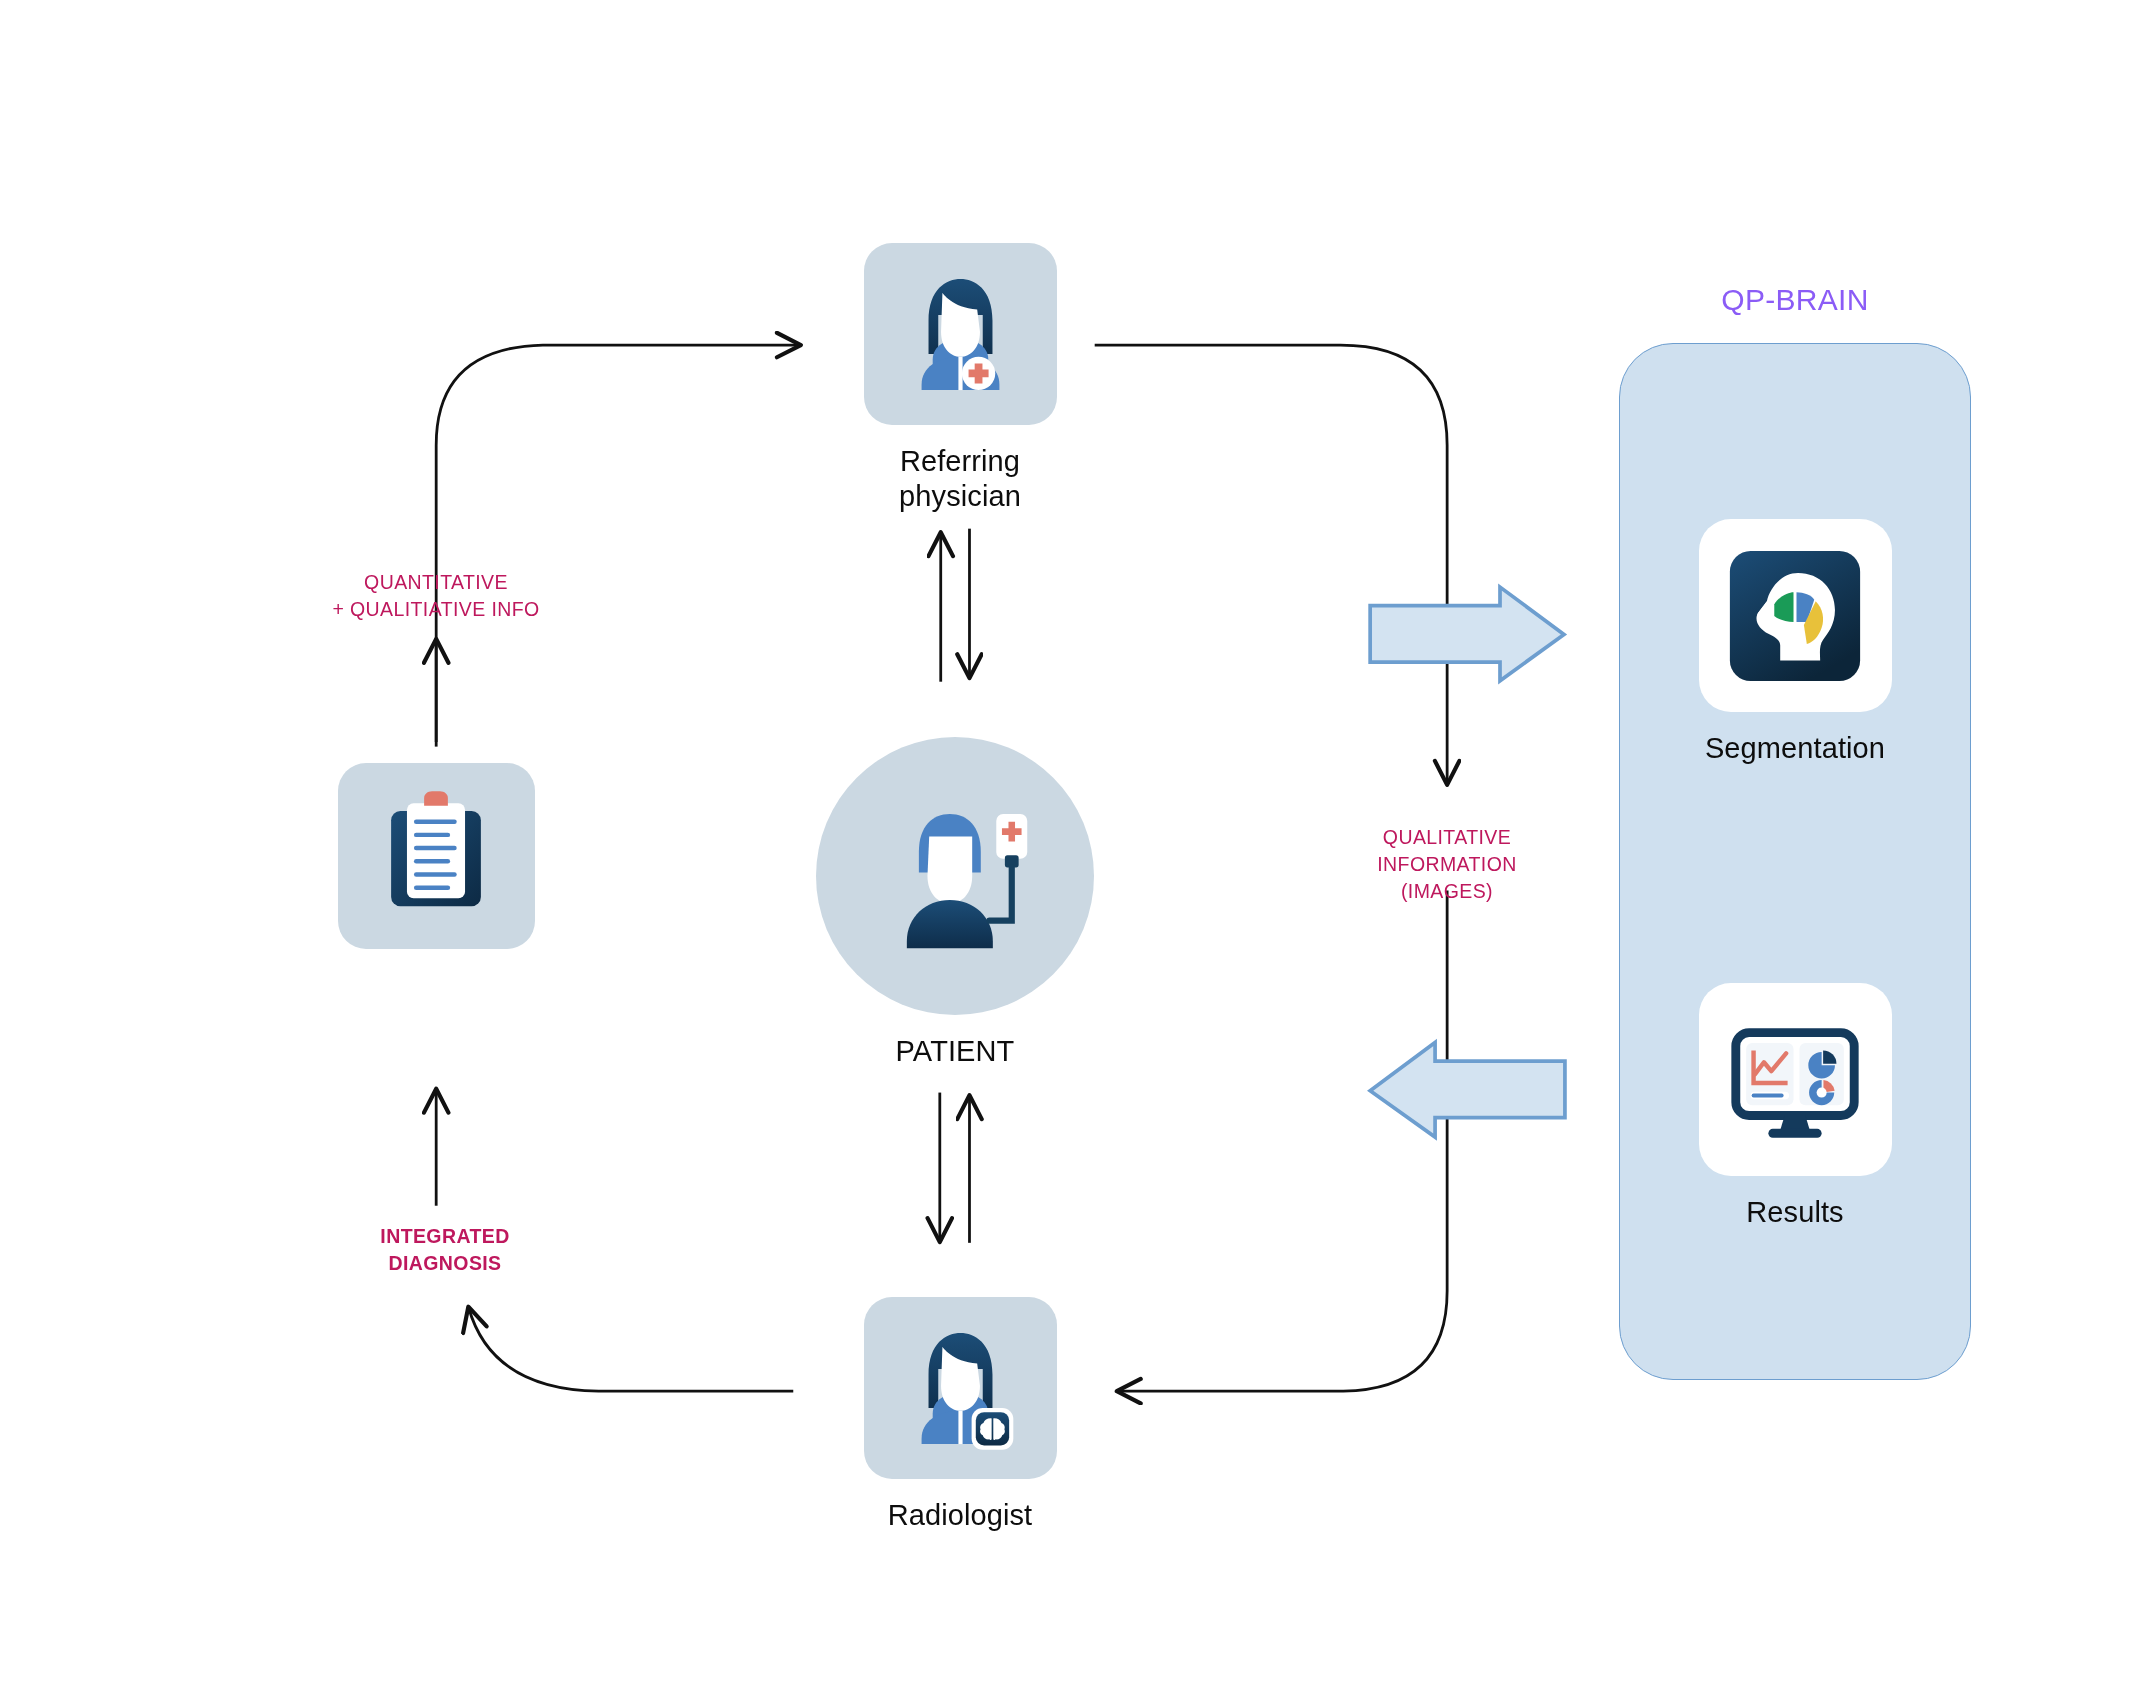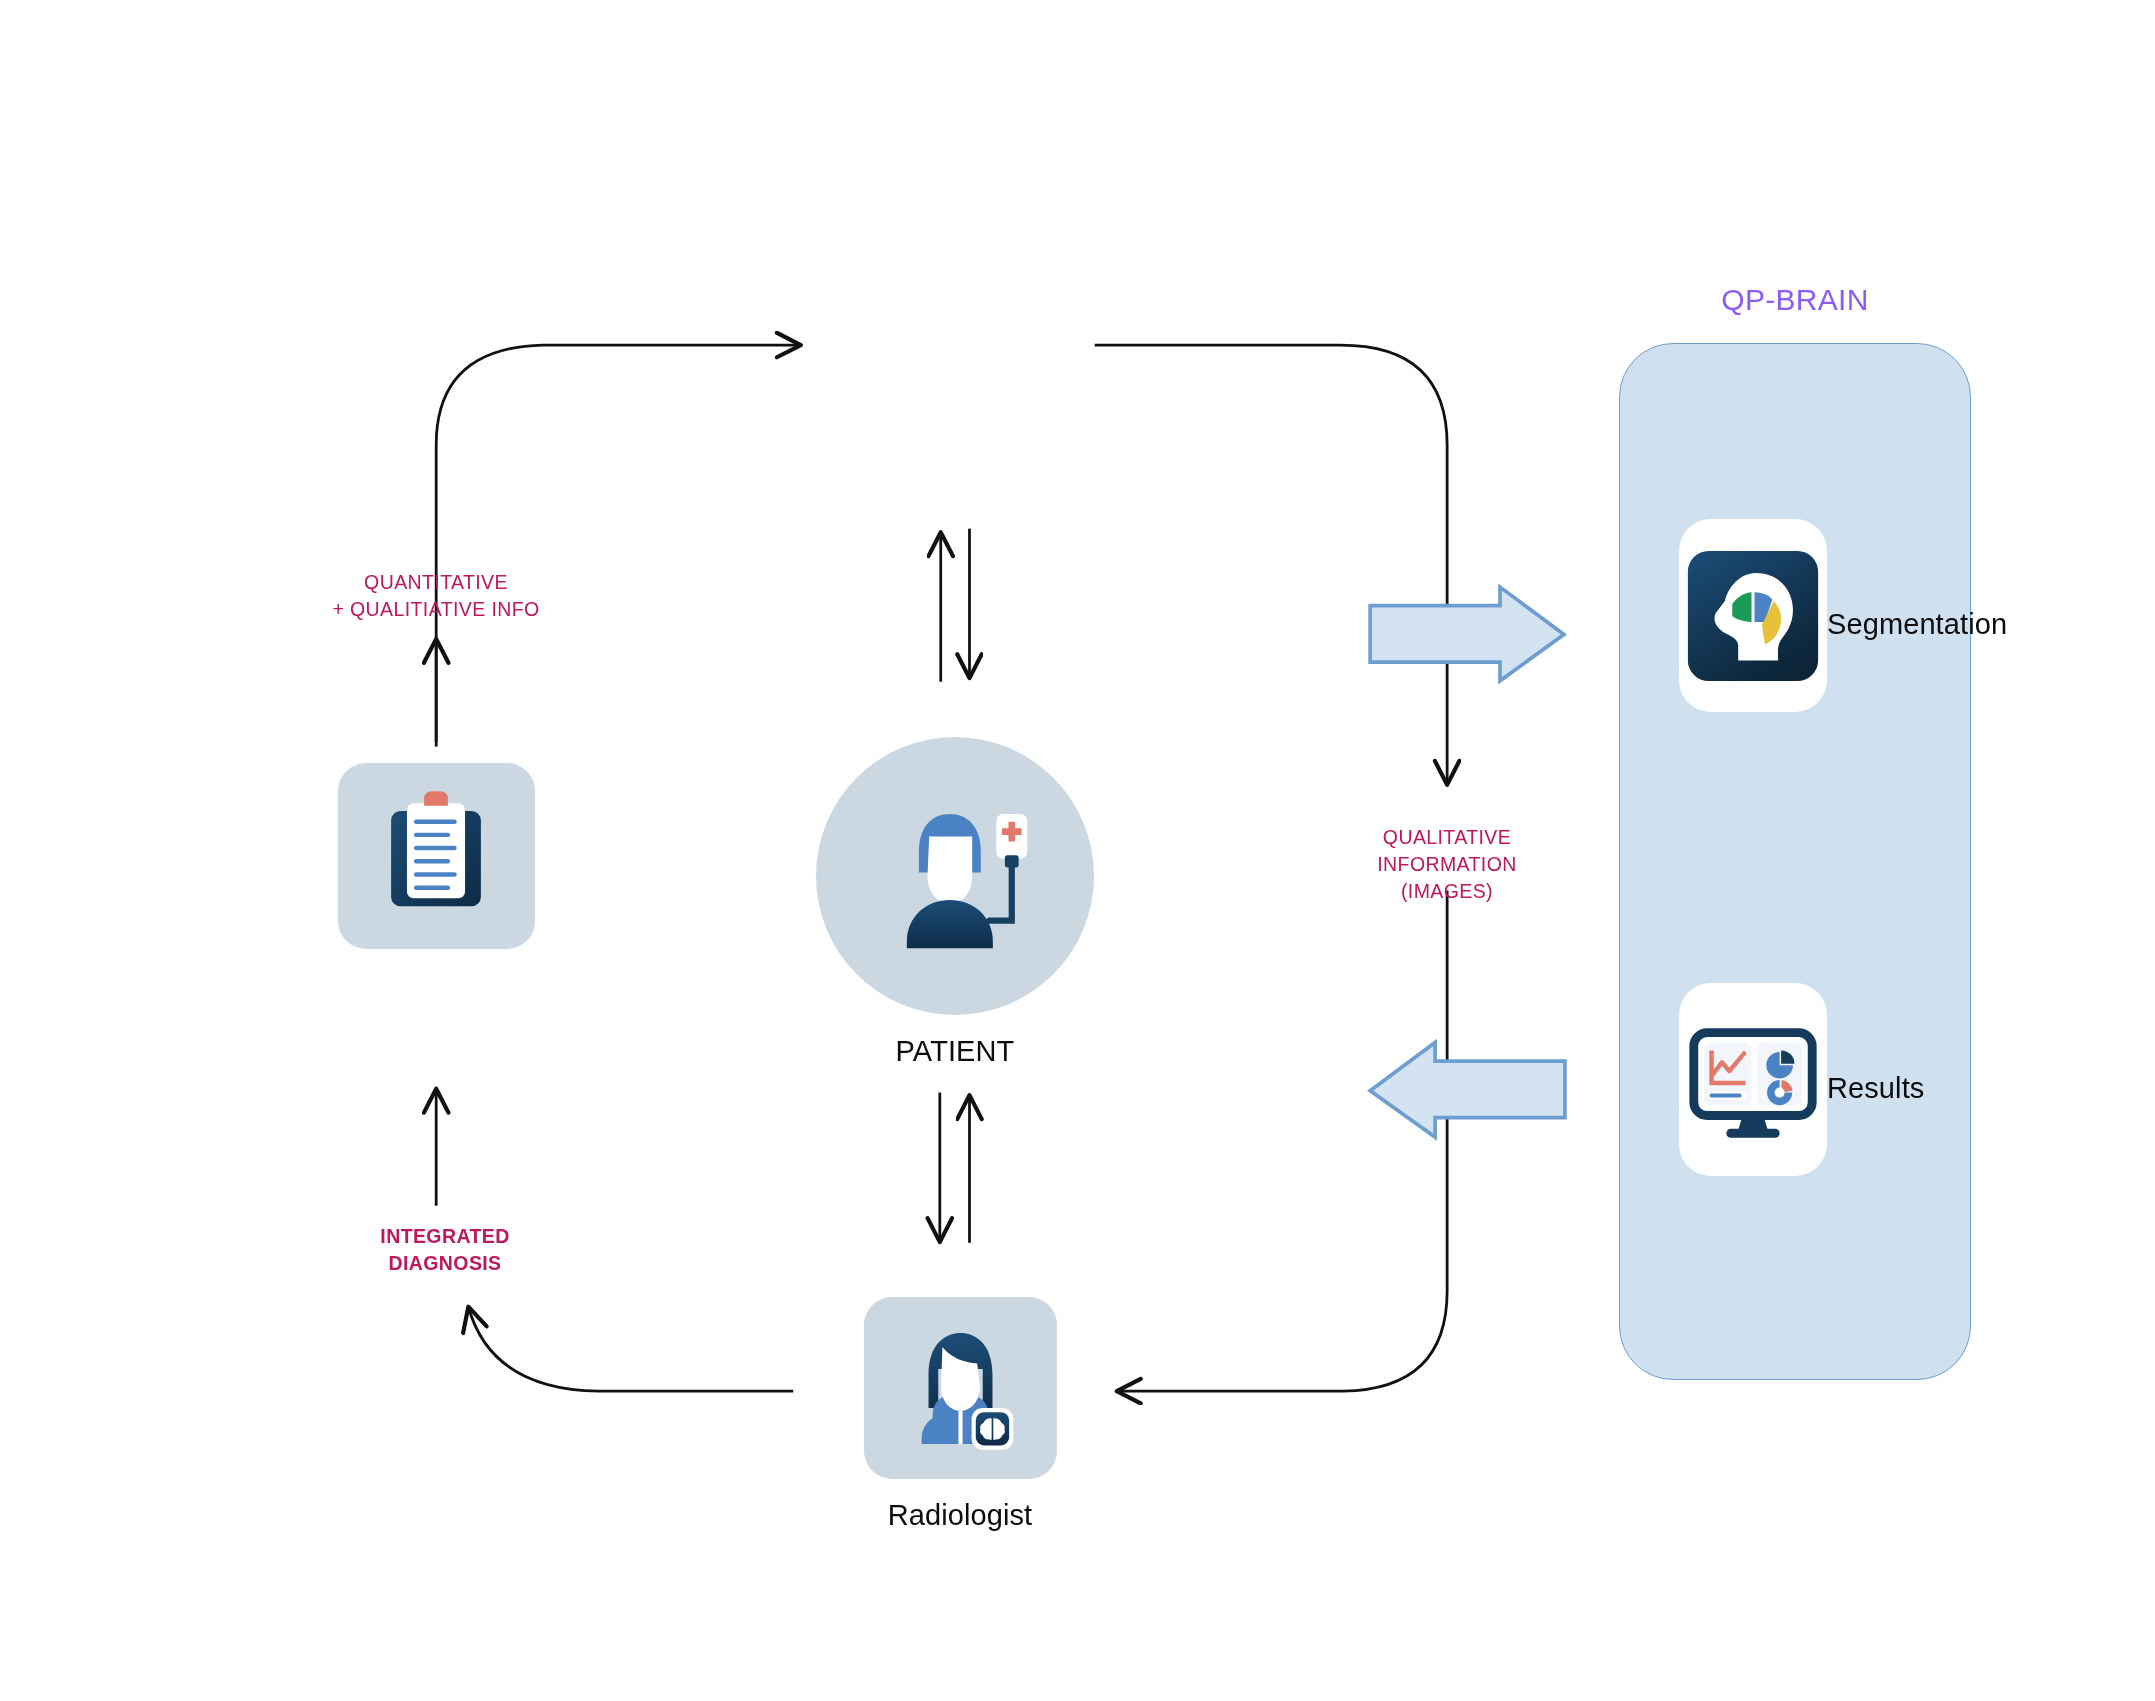--- a/index.html
+++ b/index.html
@@ -63,21 +63,21 @@
   .panel-title {
     position: absolute;
     font-size: 30px;
     color: #8b5cf6;
     text-align: center;
     letter-spacing: 0.3px;
   }
   .panel-node {
     position: absolute;
     display: flex;
-    flex-direction: row;
+    flex-direction: column;
     align-items: center;
   }
   .white-tile {
     background: #ffffff;
     border-radius: 32px;
     display: flex;
     align-items: center;
     justify-content: center;
   }
 </style>
@@ -117,20 +117,40 @@
     </g>
     <g stroke="#6d9ecf" stroke-width="4" fill="#d3e3f1" stroke-linejoin="miter">
       <path d="M1687,1144 L1547,1144 L1547,1124 L1477,1176 L1547,1226 L1547,1205 L1687,1205 Z"></path>
     </g>
 
     <g fill="none" stroke="#111111" stroke-width="3">
       <path d="M1934,935 L1934,1030" marker-end="url(#ah)"></path>
     </g>
   </svg>
 
+  <div class="node" style="left:858px; top:243px; width:204px;">
+    <div class="tile" style="width:193px; height:182px;">
+      <svg width="139" height="139" viewBox="0 0 100 100">
+        <defs>
+          <linearGradient id="hairA" x1="0" y1="0" x2="0" y2="1">
+            <stop offset="0" stop-color="#1c4d77"></stop>
+              <stop offset="1" stop-color="#10314f"></stop>
+          </linearGradient>
+        </defs>
+        <path d="M27,40 C27,17 40,10 50,10 C60,10 73,17 73,40 L73,64 L66,64 L66,36 L34,36 L34,64 L27,64 Z" fill="url(#hairA)"></path>
+        <path d="M30,68 C30,58 40,53 50,53 C60,53 70,58 70,68 L70,76 L30,76 Z" fill="#4a82c4"></path>
+        <path d="M22,86 C22,74 33,66 50,66 C67,66 78,74 78,86 L78,90 L22,90 Z" fill="#4a82c4"></path>
+        <path d="M48.5,66 L51.5,66 L51.5,90 L48.5,90 Z" fill="#ffffff"></path>
+        <path d="M37,20 C37,20 44,31 62,32 L64,48 C64,60 57,66 50,66 C43,66 36,60 36,48 Z" fill="#ffffff"></path>
+        <circle cx="63" cy="78" r="12" fill="#ffffff"></circle>
+        <path d="M60.2,70.8 L65.8,70.8 L65.8,75.2 L70.2,75.2 L70.2,80.8 L65.8,80.8 L65.8,85.2 L60.2,85.2 L60.2,80.8 L55.8,80.8 L55.8,75.2 L60.2,75.2 Z" fill="#e2796a"></path>
+      </svg>
+    </div>
+    <div class="node-label">Referring physician</div>
+  </div>
 
   <div class="node" style="left:816px; top:737px; width:278px;">
     <div class="tile circle" style="width:278px; height:278px;">
       <svg width="172" height="172" viewBox="0 0 100 100">
         <defs>
           <linearGradient id="bodyA" x1="0" y1="0" x2="0" y2="1">
             <stop offset="0" stop-color="#1c4d77"></stop>
               <stop offset="1" stop-color="#0e2d4a"></stop>
           </linearGradient>
         </defs>

